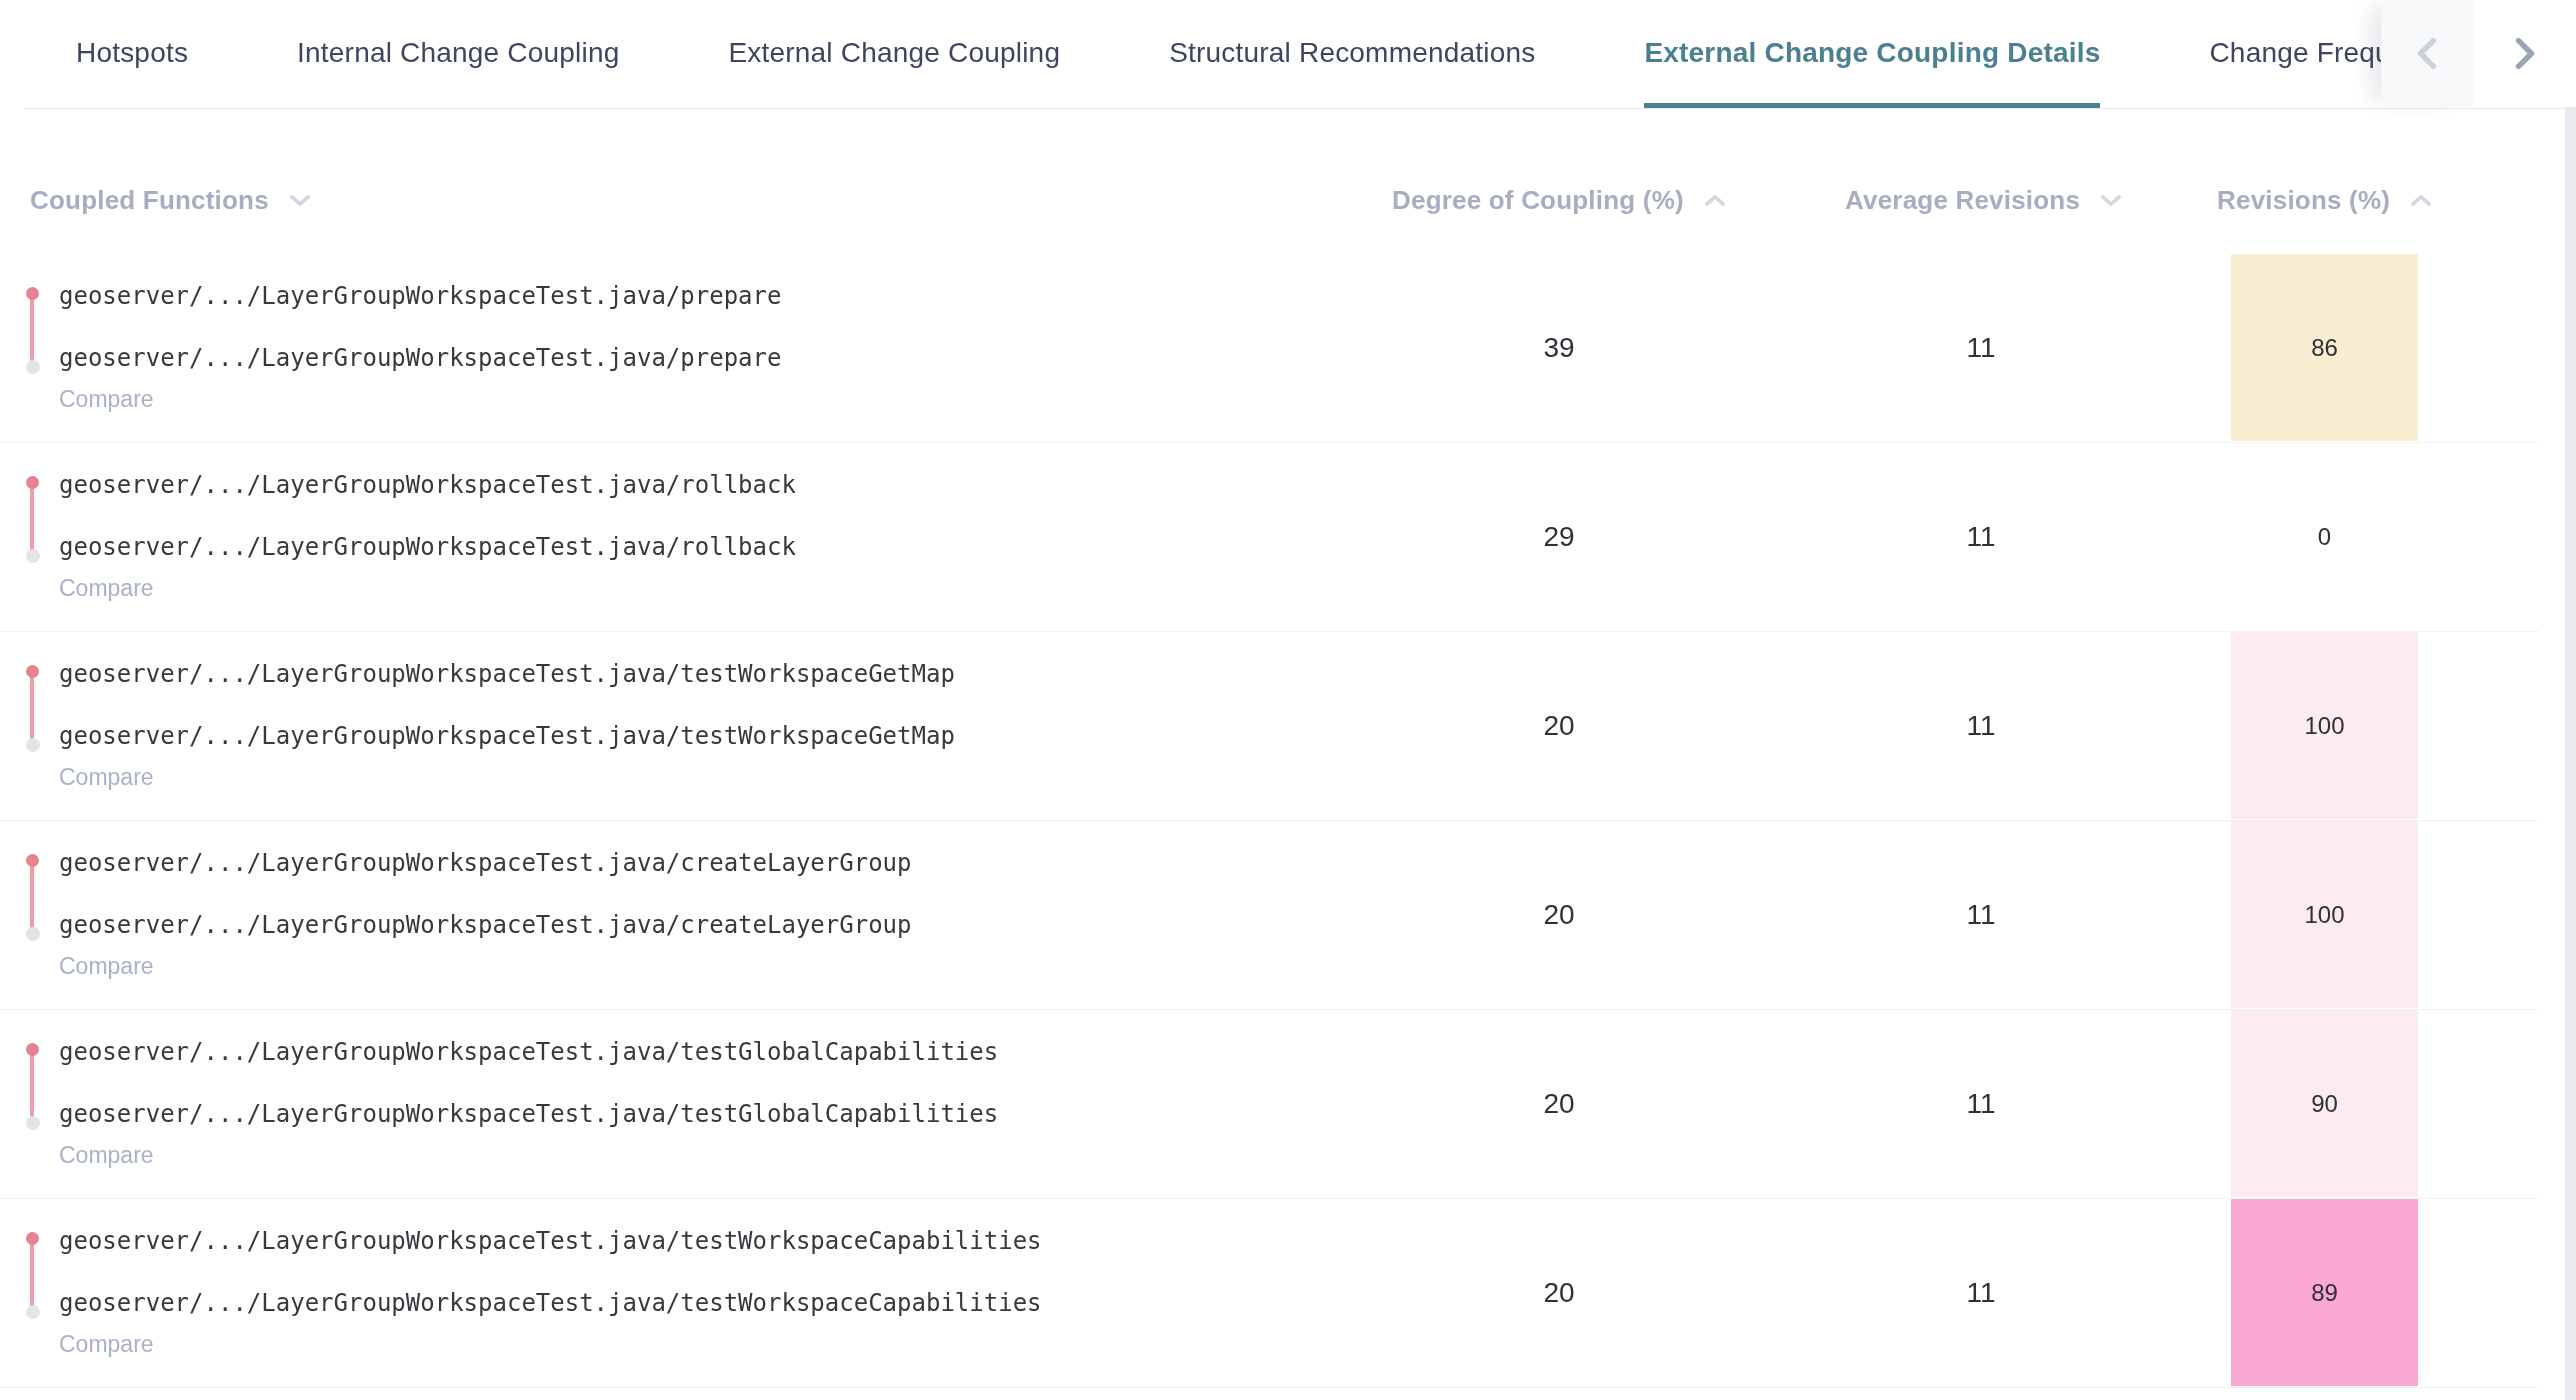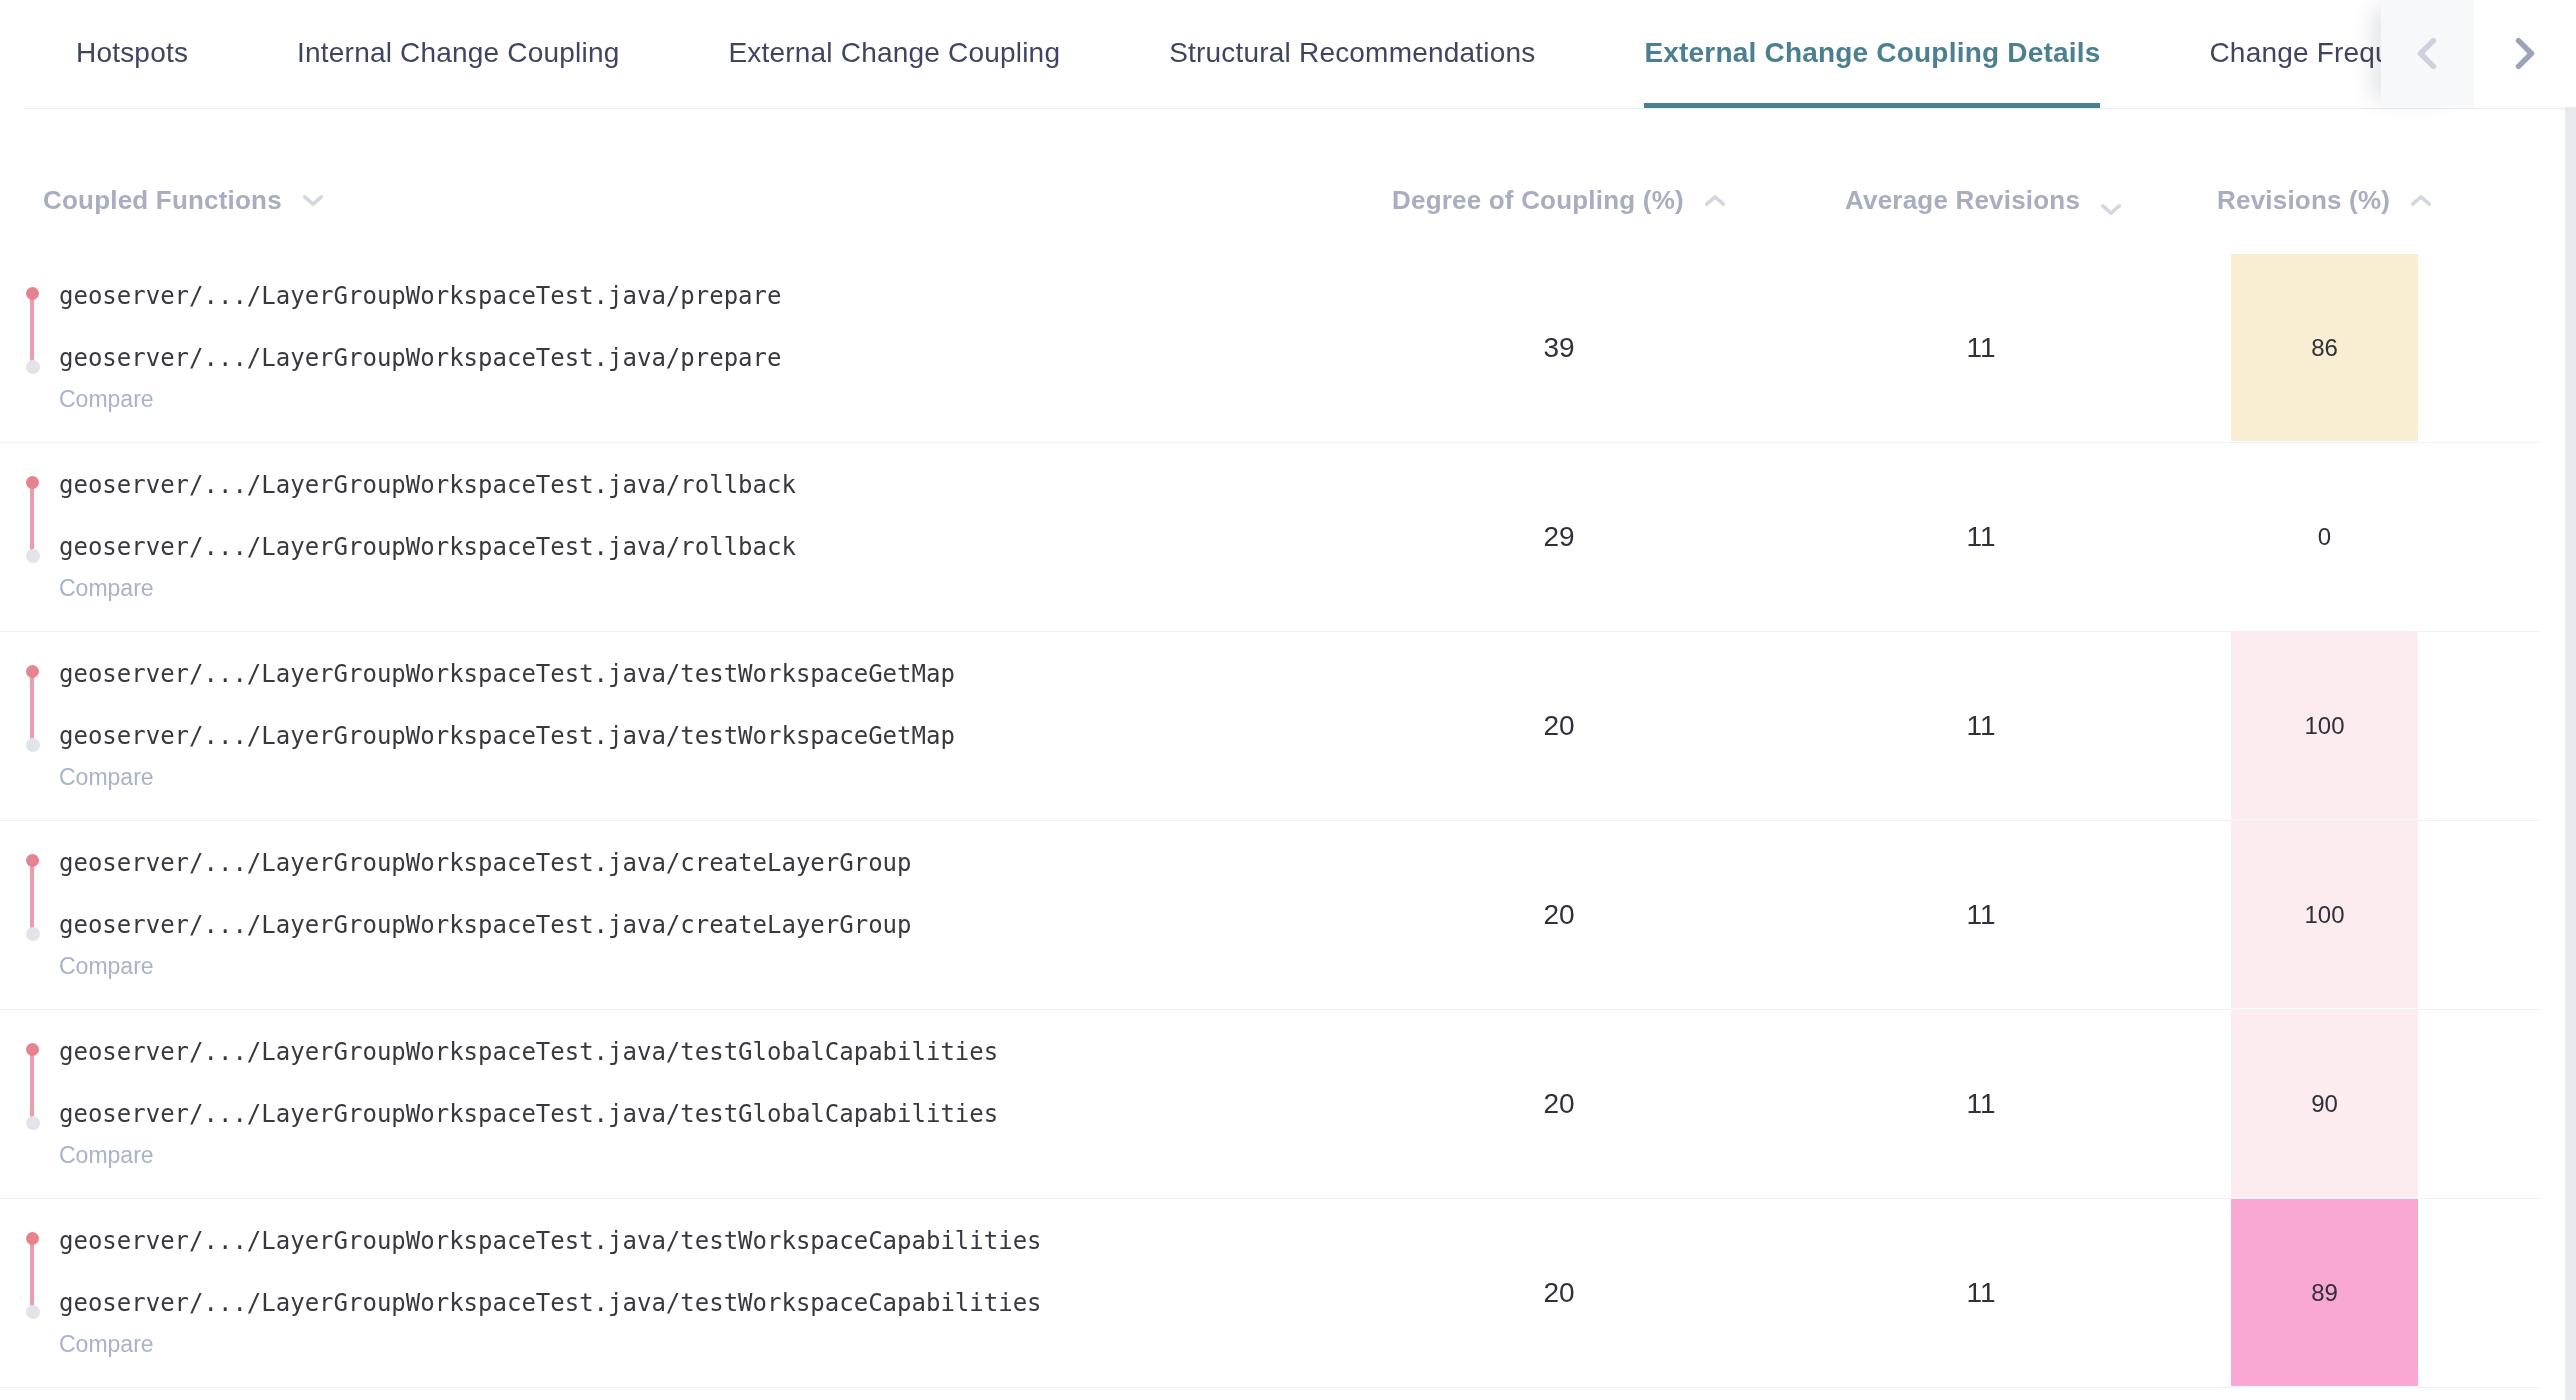--- a/index.html
+++ b/index.html
@@ -25,23 +25,23 @@
   .navbtn.next{width:103px;background:#ffffff;}
   
   .thead{
     position:absolute;top:109px;left:0;width:2539px;height:146px;box-sizing:border-box;
     border-bottom:1.8px solid #eff0f3;background:#ffffff;
   }
   .th{
     position:absolute;top:76px;display:flex;align-items:center;gap:20px;
     font-size:26px;font-weight:700;letter-spacing:0.2px;color:#a8adbf;cursor:pointer;white-space:nowrap;
   }
-  .th.c-coupled{left:43px;}
+  .th.c-coupled{left:30px;}
   .th.c-degree{left:1392px;}
-  .th.c-avg{left:1845px;align-items:flex-end;}
+  .th.c-avg{left:1845px;}
   .th.c-sim{left:2217px;}
   
   .tbody{position:absolute;top:254px;left:0;}
   .row{
     position:relative;width:2539px;height:189px;box-sizing:border-box;
     border-bottom:1.8px solid #f2f2f5;background:#ffffff;
   }
   .pin{position:absolute;left:0;top:0;width:55px;height:100%;}
   .pin .line{position:absolute;left:30px;top:41px;width:3.7px;height:72px;border-radius:1.8px;background:#ec9da6;}
   .pin .dot-top{position:absolute;left:26px;top:33px;width:13px;height:13px;border-radius:50%;background:#e5838f;}

